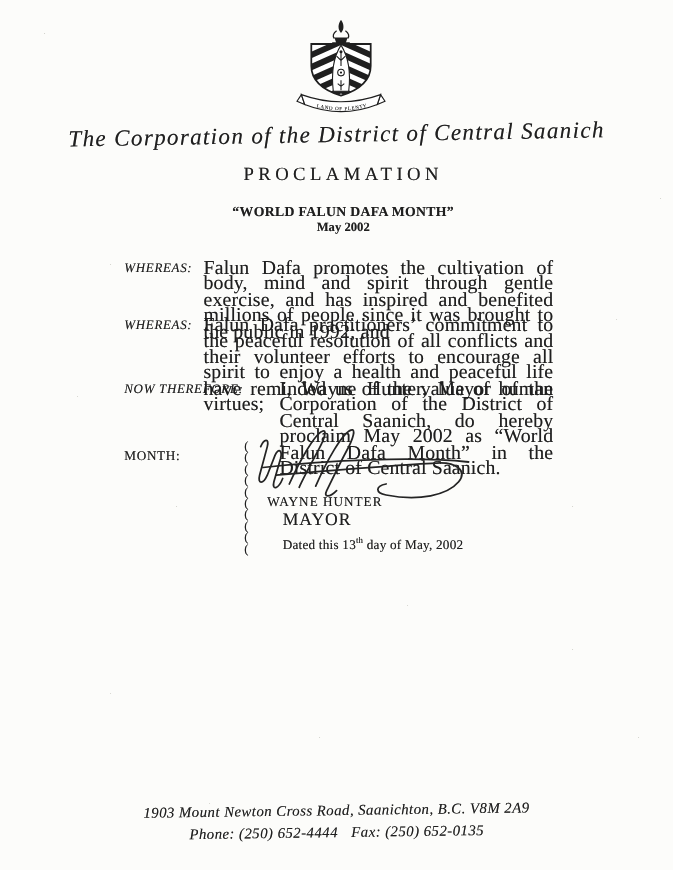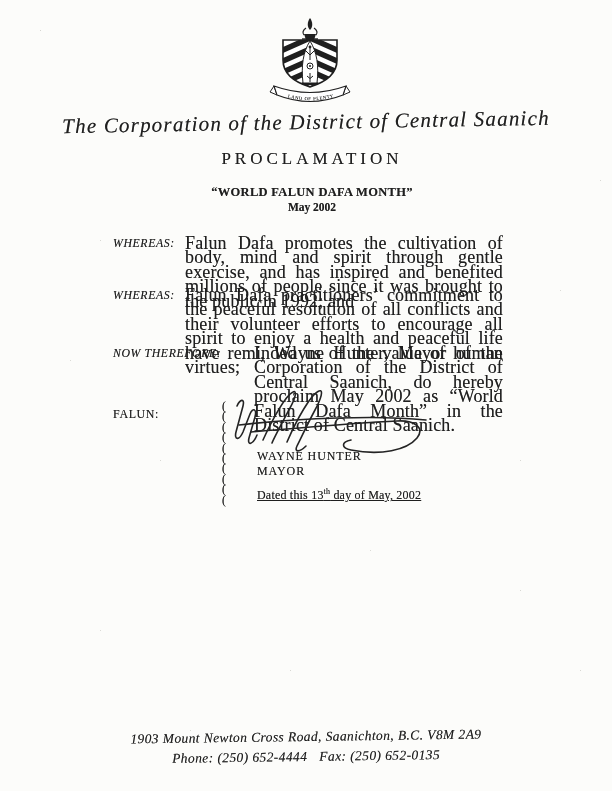--- a/index.html
+++ b/index.html
@@ -56,23 +56,23 @@
   .clause.c3 .cbody{left:254px;width:249px;}
   .signed-label{
     position:absolute;left:113px;top:407px;
     font-size:12px;letter-spacing:.6px;
   }
   .paren-col{
     position:absolute;left:222px;top:401px;
     font-size:11.5px;line-height:10.4px;white-space:pre-line;
   }
   .signature-svg{position:absolute;left:229px;top:388px;width:212px;height:73px;}
-  .sig-name{position:absolute;left:257px;top:449px;font-size:12px;letter-spacing:.9px;}
-  .sig-title{position:absolute;left:257px;top:464px;font-size:12px;letter-spacing:.9px;}
-  .dated{position:absolute;left:257px;top:487px;font-size:12px;letter-spacing:.2px;text-decoration:underline;}
+  .sig-name{position:absolute;left:243px;top:449px;font-size:12px;letter-spacing:.9px;}
+  .sig-title{position:absolute;left:257px;top:464px;font-size:16px;letter-spacing:.9px;}
+  .dated{position:absolute;left:257px;top:487px;font-size:12px;letter-spacing:.2px;}
   .dated sup{font-size:8px;}
   .footer{
     position:absolute;left:0;top:729px;width:612px;text-align:center;
     font-style:italic;transform:rotate(-.8deg);
   }
   .footer .f1{font-size:13.5px;letter-spacing:.4px;}
   .footer .f2{font-size:13.5px;letter-spacing:.4px;margin-top:4px;}
   .footer .gap{display:inline-block;width:12px;}
 </style>
 </head>
@@ -138,21 +138,21 @@
   </div>
   <div class="clause c2">
     <span class="clabel">WHEREAS:</span>
     <div class="cbody">Falun Dafa practitioners’ commitment to the peaceful resolution of all conflicts and their volunteer efforts to encourage all spirit to enjoy a health and peaceful life have reminded us of the value of human virtues;</div>
   </div>
   <div class="clause c3">
     <span class="clabel">NOW THEREFORE:</span>
     <div class="cbody">I, Wayne Hunter, Mayor of the Corporation of the District of Central Saanich, do hereby proclaim May 2002 as “World Falun Dafa Month” in the District of Central Saanich.</div>
   </div>
 
-  <div class="signed-label">FALUN:</div>
+  <div class="signed-label">MONTH:</div>
   <div class="paren-col">(
 (
 (
 (
 (
 (
 (
 (
 (
 (</div>

